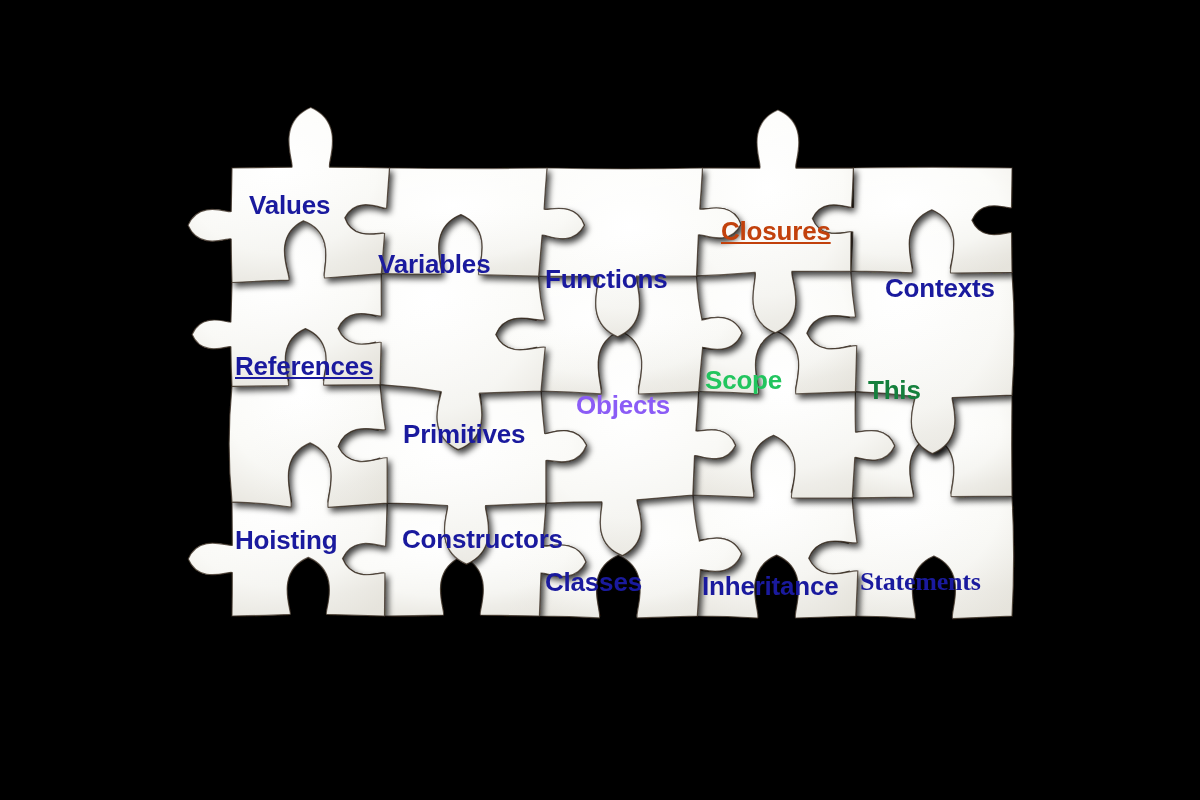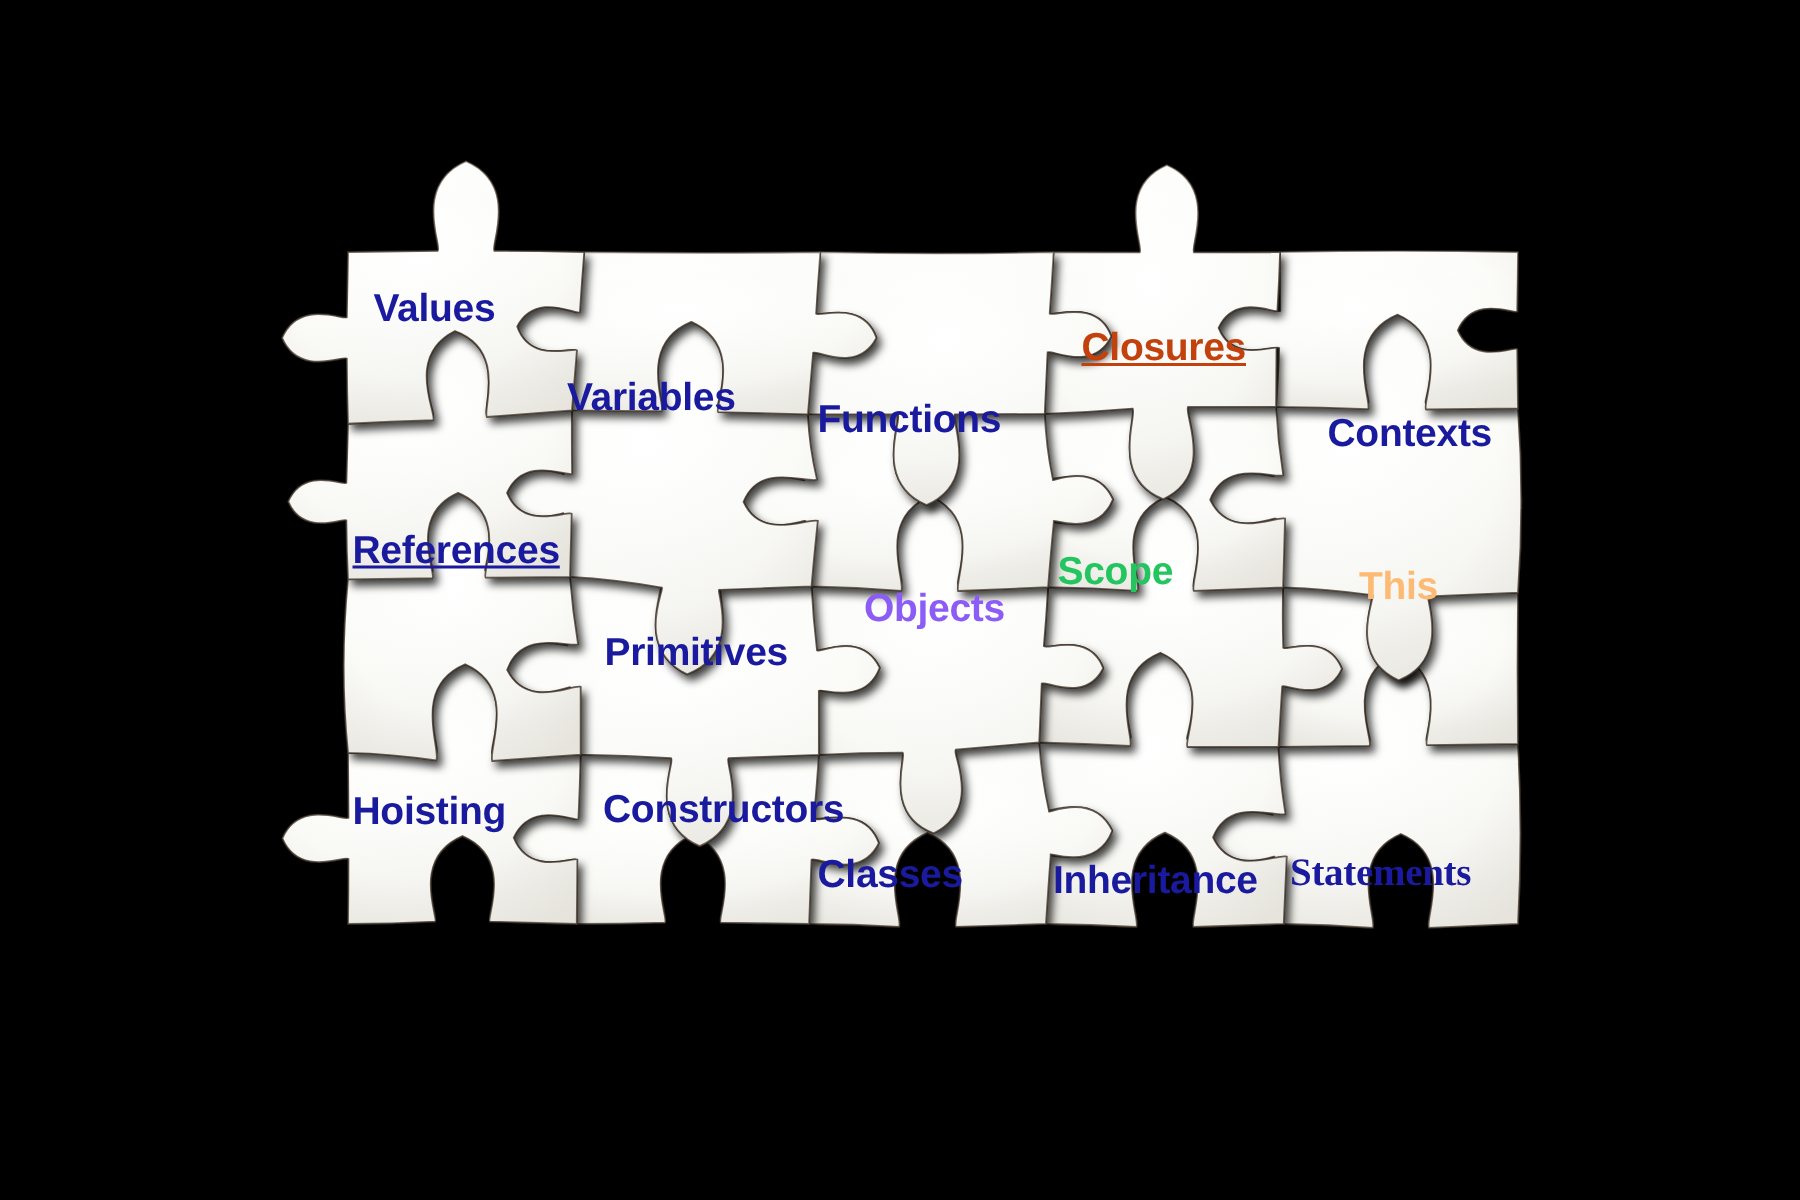--- a/index.html
+++ b/index.html
@@ -112,21 +112,21 @@
 
   <div class="label-layer">
       <div class="piece-label" style="left: 249px; top: 192px; color: rgb(26, 26, 158);">Values</div>
       <div class="piece-label" style="left: 378px; top: 226px; color: rgb(26, 26, 158); margin-top: 25px;">Variables</div>
       <div class="piece-label" style="left: 545px; top: 266px; color: rgb(26, 26, 158);">Functions</div>
       <div class="piece-label" style="left: 721px; top: 218px; color: #c2410c; text-decoration: underline;">Closures</div>
       <div class="piece-label" style="left: 885px; top: 275px; color: rgb(26, 26, 158);">Contexts</div>
       <div class="piece-label" style="left: 235px; top: 353px; color: rgb(26, 26, 158); text-decoration: underline;">References</div>
       <div class="piece-label" style="left: 547px; top: 392px; color: #8b5cf6; padding-left: 29px;">Objects</div>
       <div class="piece-label" style="left: 705px; top: 367px; color: #22c55e; text-align: center;">Scope</div>
-      <div class="piece-label" style="left: 868px; top: 377px; color: #fdba74; margin-left: 38px;">This</div>
+      <div class="piece-label" style="left: 868px; top: 377px; color: #15803d;">This</div>
       <div class="piece-label" style="left: 403px; top: 421px; color: rgb(26, 26, 158); text-align: center;">Primitives</div>
       <div class="piece-label" style="left: 235px; top: 527px; color: rgb(26, 26, 158);">Hoisting</div>
       <div class="piece-label" style="left: 402px; top: 526px; color: rgb(26, 26, 158);">Constructors</div>
       <div class="piece-label" style="left: 545px; top: 569px; color: rgb(26, 26, 158);">Classes</div>
       <div class="piece-label" style="left: 702px; top: 529px; color: rgb(26, 26, 158); margin-top: 44px;">Inheritance</div>
       <div class="piece-label" style="left: 860px; top: 569px; color: rgb(26, 26, 158); font-family: Liberation Serif, serif;">Statements</div>
     </div>
 
 </div>
 

